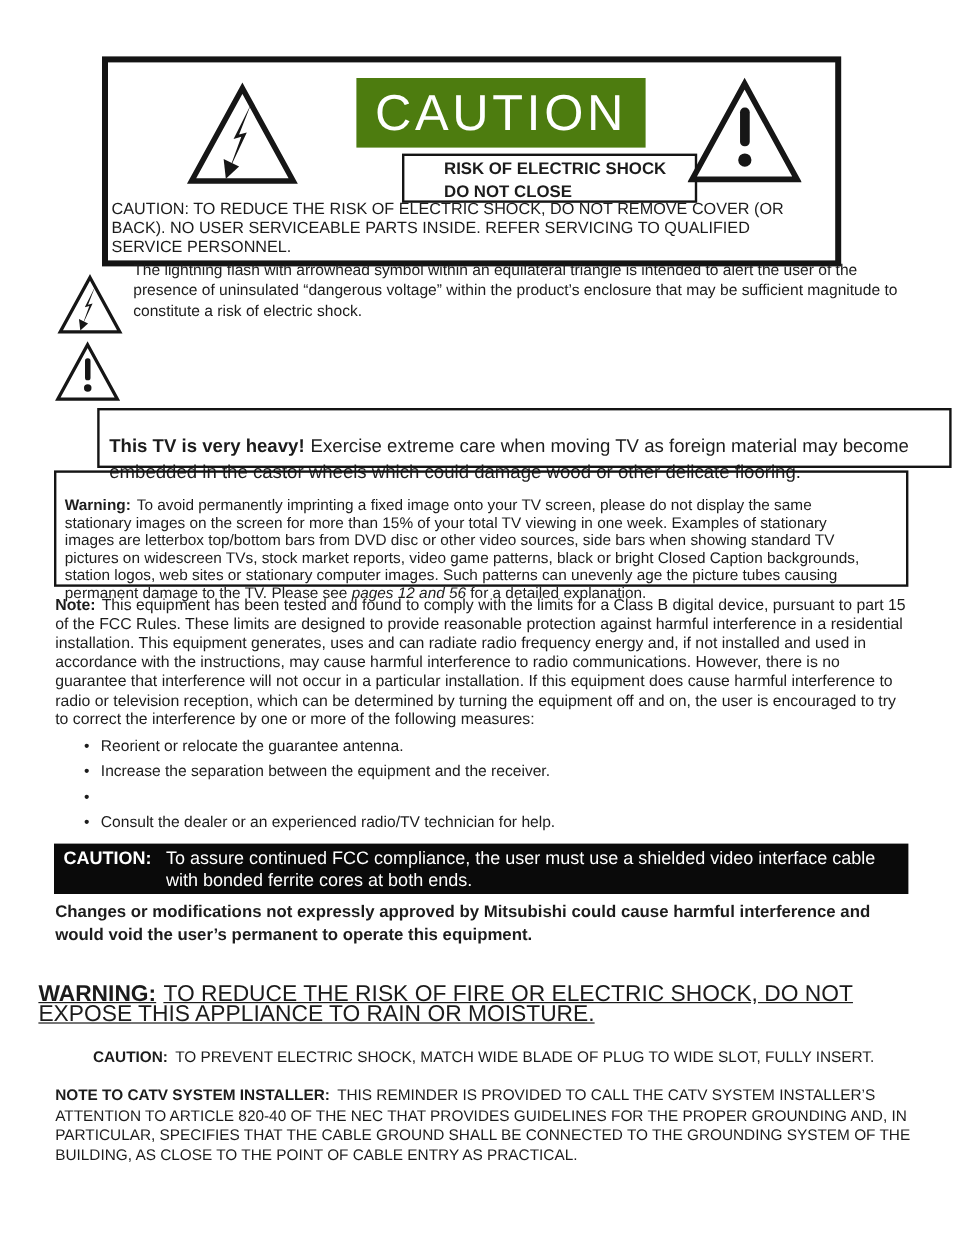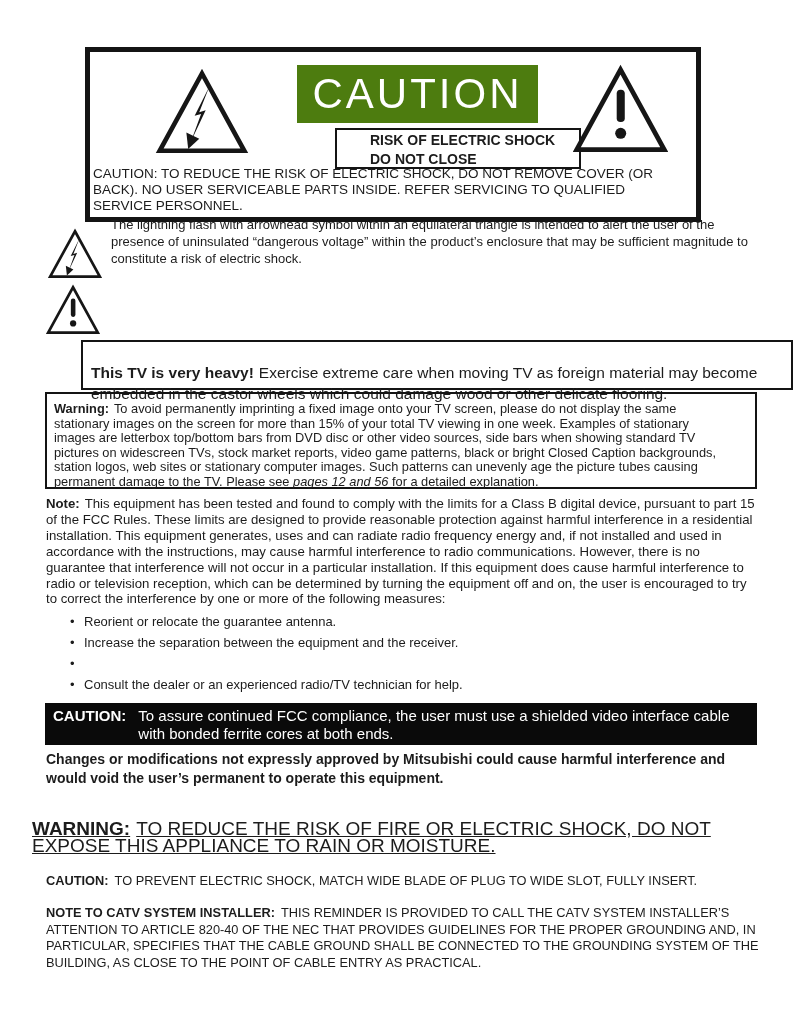--- a/index.html
+++ b/index.html
@@ -33,42 +33,42 @@
   .sym-text-2{left:111px;top:288px;width:658px;font-size:13px;line-height:17px;}
 
   
   .heavy-box{
     left:45px;top:340px;width:712px;height:50px;border:2px solid #141414;
     padding:20px 8px;font-size:15.5px;line-height:21px;margin-left:36px;
   }
   .lead{font-weight:bold;margin-right:5px;}
   .warn-box{
     left:45px;top:392px;width:712px;height:97px;border:2px solid #141414;
-    padding:8px 22px 4px 7px;font-size:12.8px;line-height:14.6px;
+    padding:20px 22px 4px 7px;font-size:12.8px;line-height:14.6px;
   }
 
   
   .note-par{left:46px;top:496px;width:712px;font-size:13.2px;line-height:15.9px;}
   .bullets{left:70px;top:614px;width:664px;font-size:13px;line-height:15px;}
   .bullet-item{display:flex;margin-bottom:6px;}
   .bullet-dot{width:14px;flex:0 0 14px;}
 
   
   .fcc-band{
     left:45px;top:703px;width:712px;height:42px;background:#0a0a0a;color:#ffffff;
     display:flex;align-items:flex-start;padding:4px 8px;font-size:15px;line-height:17.5px;
   }
   .fcc-band .band-lead{font-weight:bold;margin-right:12px;white-space:nowrap;}
   .fcc-band .band-body{width:600px;}
 
   .changes{left:46px;top:750px;width:714px;font-size:14px;line-height:19px;font-weight:bold;}
 
   
   .warning2{left:32px;top:820px;width:714px;font-size:19px;line-height:17px;text-decoration:underline;}
-  .caution2{left:46px;top:872px;width:714px;font-size:12.8px;line-height:17px;}
+  .caution2{left:46px;top:872px;width:714px;font-size:12.8px;line-height:17px;text-align:center;}
   .catv{left:46px;top:905px;width:714px;font-size:12.8px;line-height:16.5px;}
   .caps-lead{font-weight:bold;margin-right:6px;}
 </style>
 </head>
 <body>
 
 <div class="page">
 
   <div class="abs shock-box">
 

